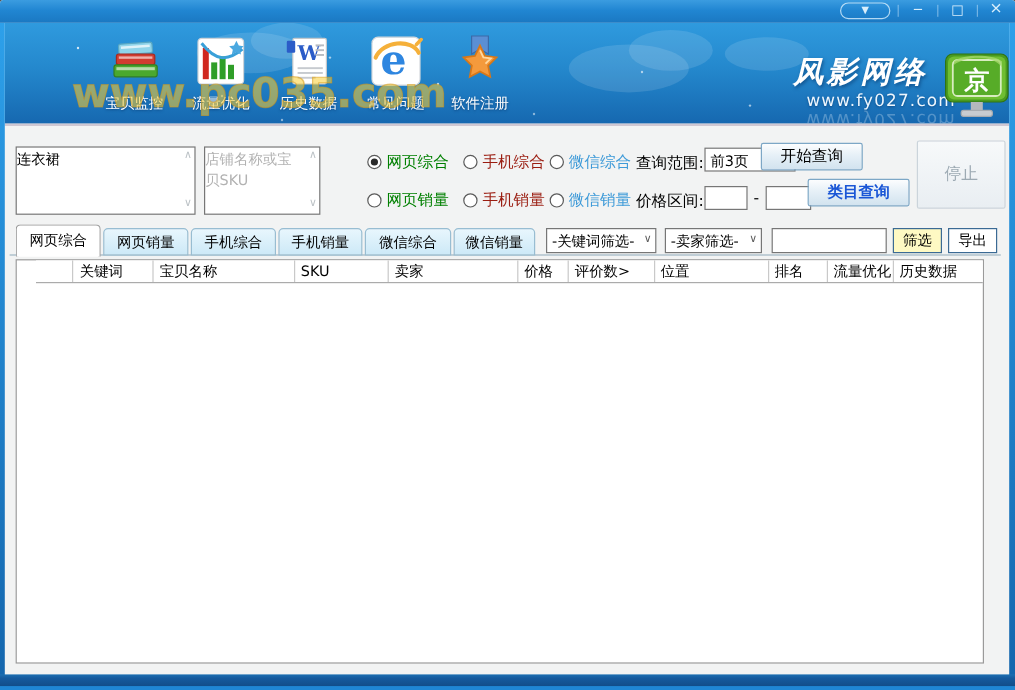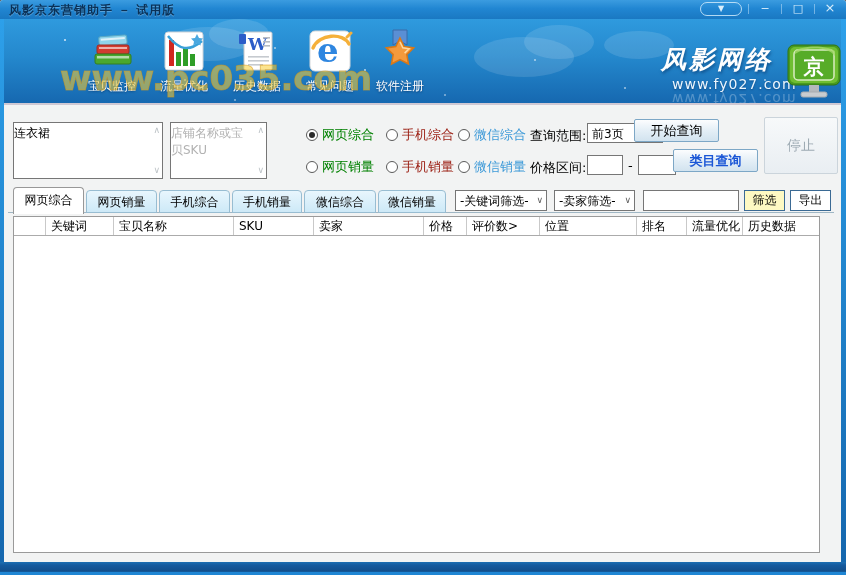--- a/index.html
+++ b/index.html
@@ -90,32 +90,31 @@
     border:1px solid #98bdd2; z-index:2; }
   .tab.active { top:187px; height:27px; line-height:25px; background:#ffffff;
     border:1px solid #989898; border-bottom:none; z-index:4; }
   .tab-underline { position:absolute; left:8px; top:212px; width:826px; height:1px;
     background:#9fb6c4; z-index:1; }
   .sbtn { position:absolute; top:190px; height:21px; text-align:center; font-size:12px;
     line-height:19px; border:1px solid #3b6a94; cursor:pointer; }
 
   
   .grid { position:absolute; left:13px; top:216px; width:807px; height:337px;
-    background:#fff; border:1px solid #9a9a9a; z-index:3; }
+    background:#fff; border:1px solid #9a9a9a; z-index:3;padding-left:16px; }
   .grid-header { display:flex; height:19px; border-bottom:1px solid #ababab; background:#ffffff; }
   .gh-cell { height:18px; line-height:18px; font-size:12px; color:#000; padding-left:5px;
     border-right:1px solid #c9c9c9; overflow:hidden; white-space:nowrap; cursor:pointer; }
 </style>
 </head>
 <body>
 
 <div class="window">
 
   <div class="titlebar">
-    <span class="title-text">风影京东营销助手 － 试用版</span>
     <span class="tb-ctrl menu-btn">▼</span>
     <span class="tb-sep" style="left:748px"></span>
     <span class="tb-ctrl" style="left:753px;width:24px">─</span>
     <span class="tb-sep" style="left:781px"></span>
     <span class="tb-ctrl" style="left:786px;width:24px">□</span>
     <span class="tb-sep" style="left:814px"></span>
     <span class="tb-ctrl" style="left:818px;width:24px;font-size:13px;line-height:12px">×</span>
   </div>
 
   <div class="toolbar">

